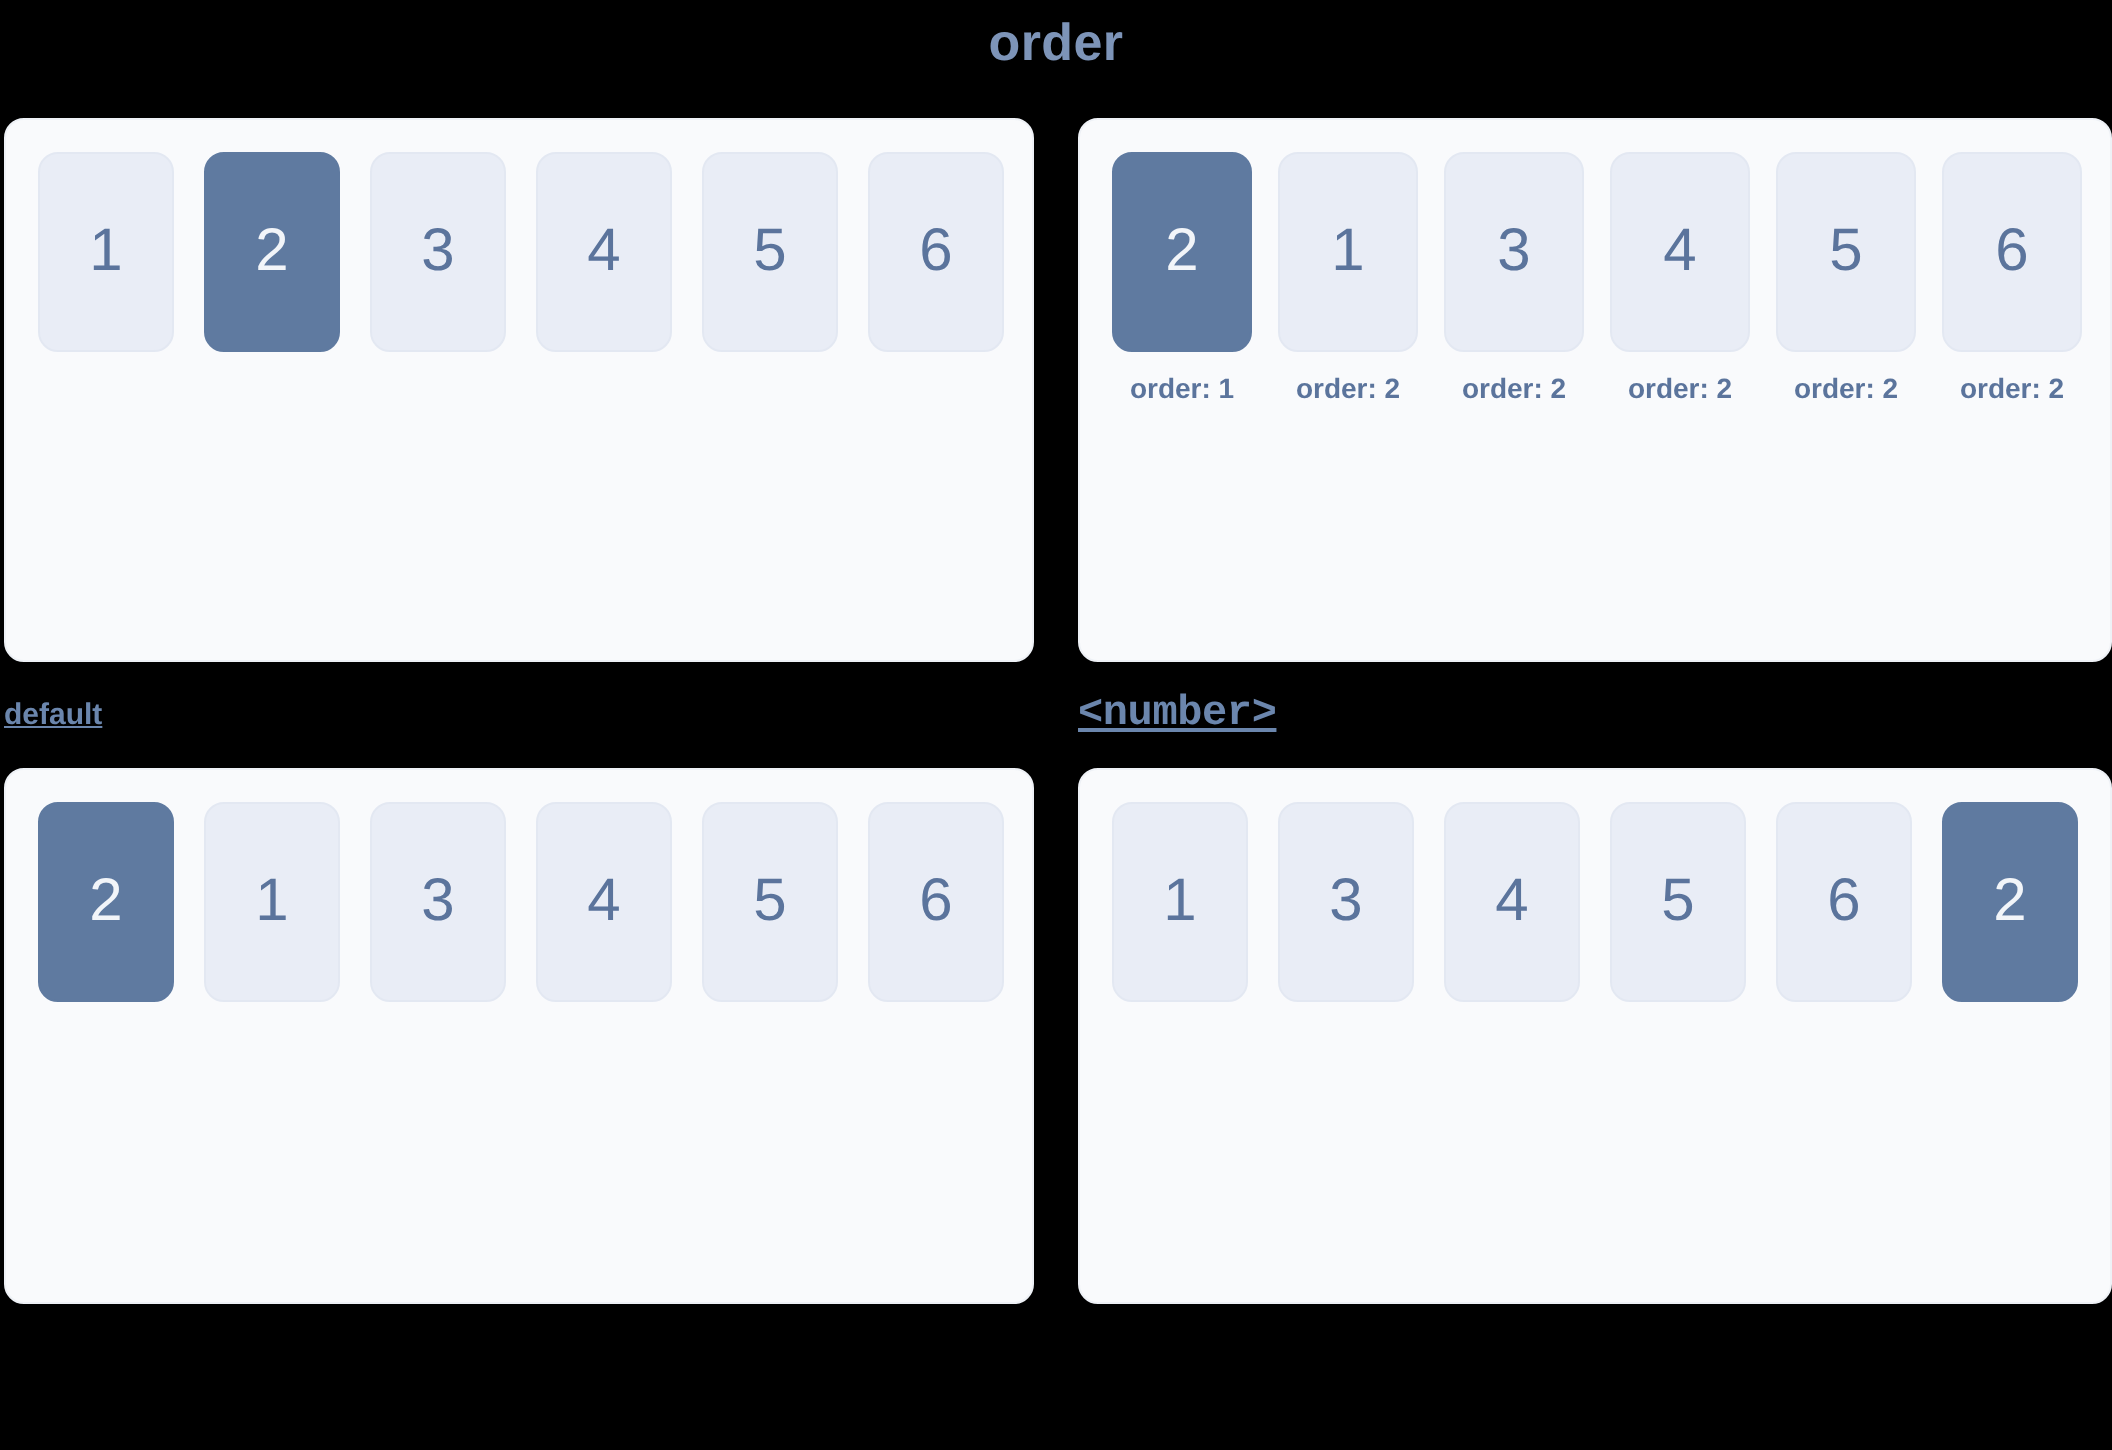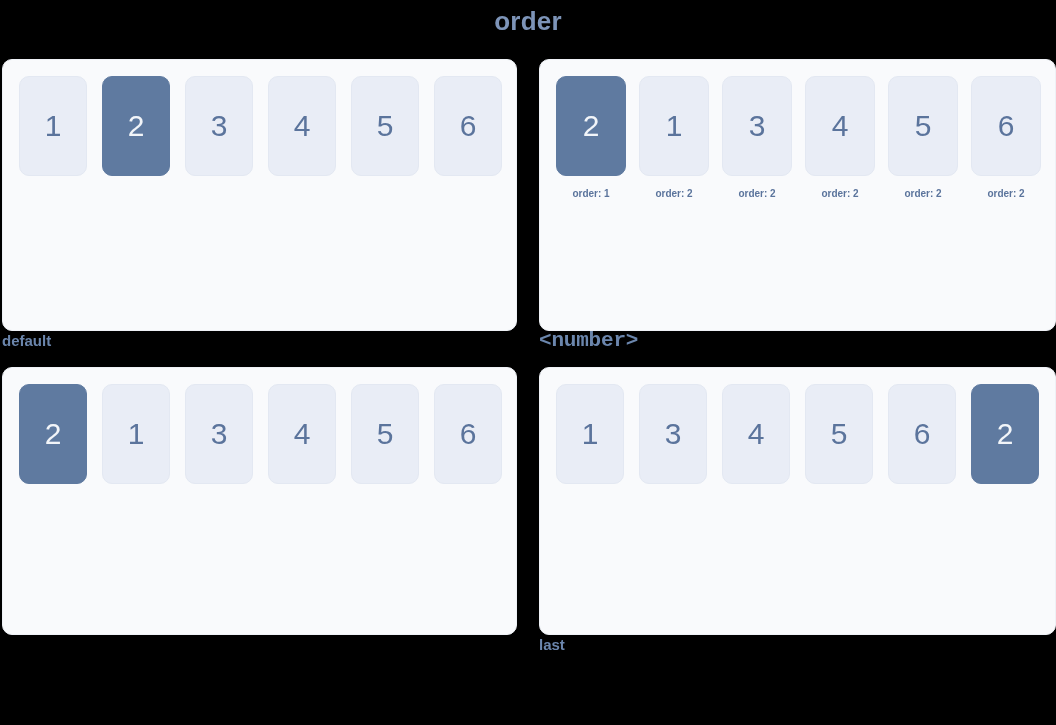--- a/index.html
+++ b/index.html
@@ -92,44 +92,45 @@
   }
 
   .box.accent {
     background: #5f7aa0;
     border-color: #5f7aa0;
     color: #f2f5f9;
   }
 
   .order-label {
     margin-top: 10px;
-    font-size: 10px;
+    font-size: 14px;
     font-weight: 600;
     color: #5b749c;
     white-space: nowrap;
     line-height: 16px;
   }
 
   
   .panel-default .item-col + .item-col { margin-left: 15px; }
   .panel-number  .item-col + .item-col { margin-left: 13px; }
   .panel-first   .item-col + .item-col { margin-left: 15px; }
   .panel-last    .item-col + .item-col { margin-left: 15px; }
 
   .panel-number .box { width: 70px; }
   .panel-last  .box  { width: 68px; }
 
   
   .caption {
-    margin-top: 1px;
+    margin-top: 18px;
     font-size: 15px;
     font-weight: 700;
     color: #6b86ad;
     line-height: 18px;
     padding-left: 0px;
+    text-decoration: underline;
   }
 
   .caption.mono {
     font-family: "Liberation Mono", "DejaVu Sans Mono", monospace;
     font-size: 21px;
     letter-spacing: -0.2px;
   }
 </style>
 </head>
 <body>
@@ -231,17 +232,16 @@
         <div class="item-col">
           <div class="box">5</div>
         </div>
         <div class="item-col">
           <div class="box">6</div>
         </div>
         <div class="item-col">
           <div class="box accent">2</div>
         </div>
       </div>
-      <div class="caption">last</div>
     </div>
 
   </div>
 </div>
 
 </body></html>

